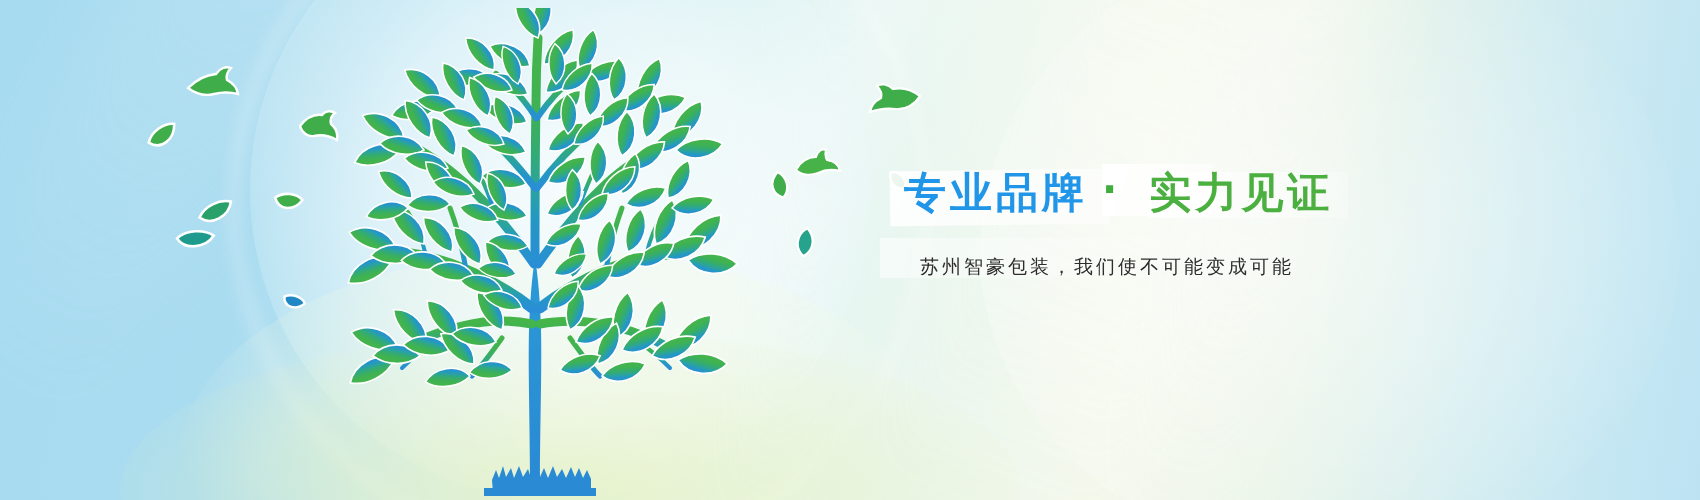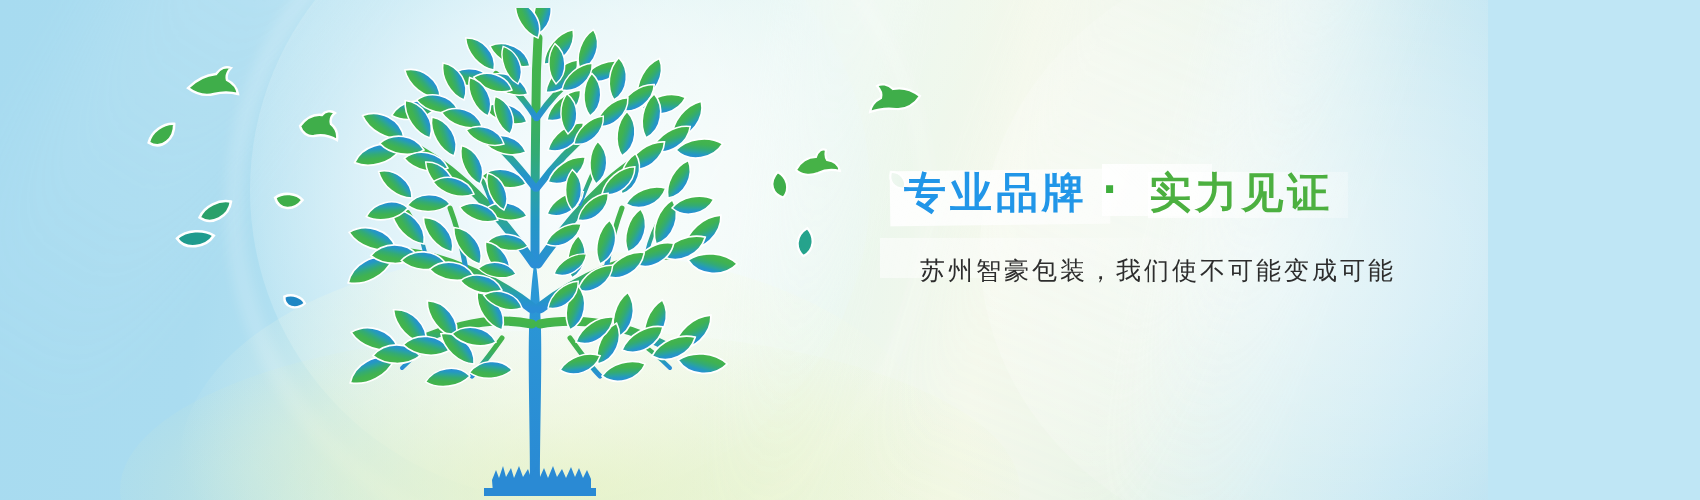--- a/index.html
+++ b/index.html
@@ -3,21 +3,21 @@
 <meta charset="utf-8">
 <title>Banner</title>
 <style>
   html,body{margin:0;padding:0;}
   body{
     width:1700px;height:500px;overflow:hidden;
     font-family:"Liberation Sans","DejaVu Sans",sans-serif;
     background:#bfe6f5;
   }
   #banner{
-    position:relative;width:1488px;height:500px;overflow:hidden;
+    position:relative;width:1700px;height:500px;overflow:hidden;
     background:
       linear-gradient(118deg,
         rgba(255,255,255,0) 30%,
         rgba(255,255,255,0.35) 46%,
         rgba(255,255,255,0.05) 58%),
       linear-gradient(100deg,
         #a7dbf0 0%,
         #aadcf0 16%,
         #bde6f2 30%,
         #d6f0ef 44%,
@@ -103,21 +103,21 @@
     line-height:62px;
   }
   #headline .part-blue{color:#2196e8;}
   #headline .dot{color:#3fae3c;font-size:40px;padding:0 14px;position:relative;top:-4px;}
   #headline .part-green{color:#4cb040;padding-left:14px;}
 
   #subtitle{
     position:absolute;left:40px;top:104px;
     white-space:nowrap;
     font-family:"DejaVu Sans","Liberation Sans",sans-serif;
-    font-size:25px;color:#2d2d2d;letter-spacing:3px;font-weight:400;
+    font-size:19px;color:#2d2d2d;letter-spacing:3px;font-weight:400;
   }
 </style>
 </head>
 <body>
 
 <div id="banner">
 
   <div class="glow glow-main"></div>
   <div class="glow glow-ring"></div>
   <div class="glow glow-low"></div>

